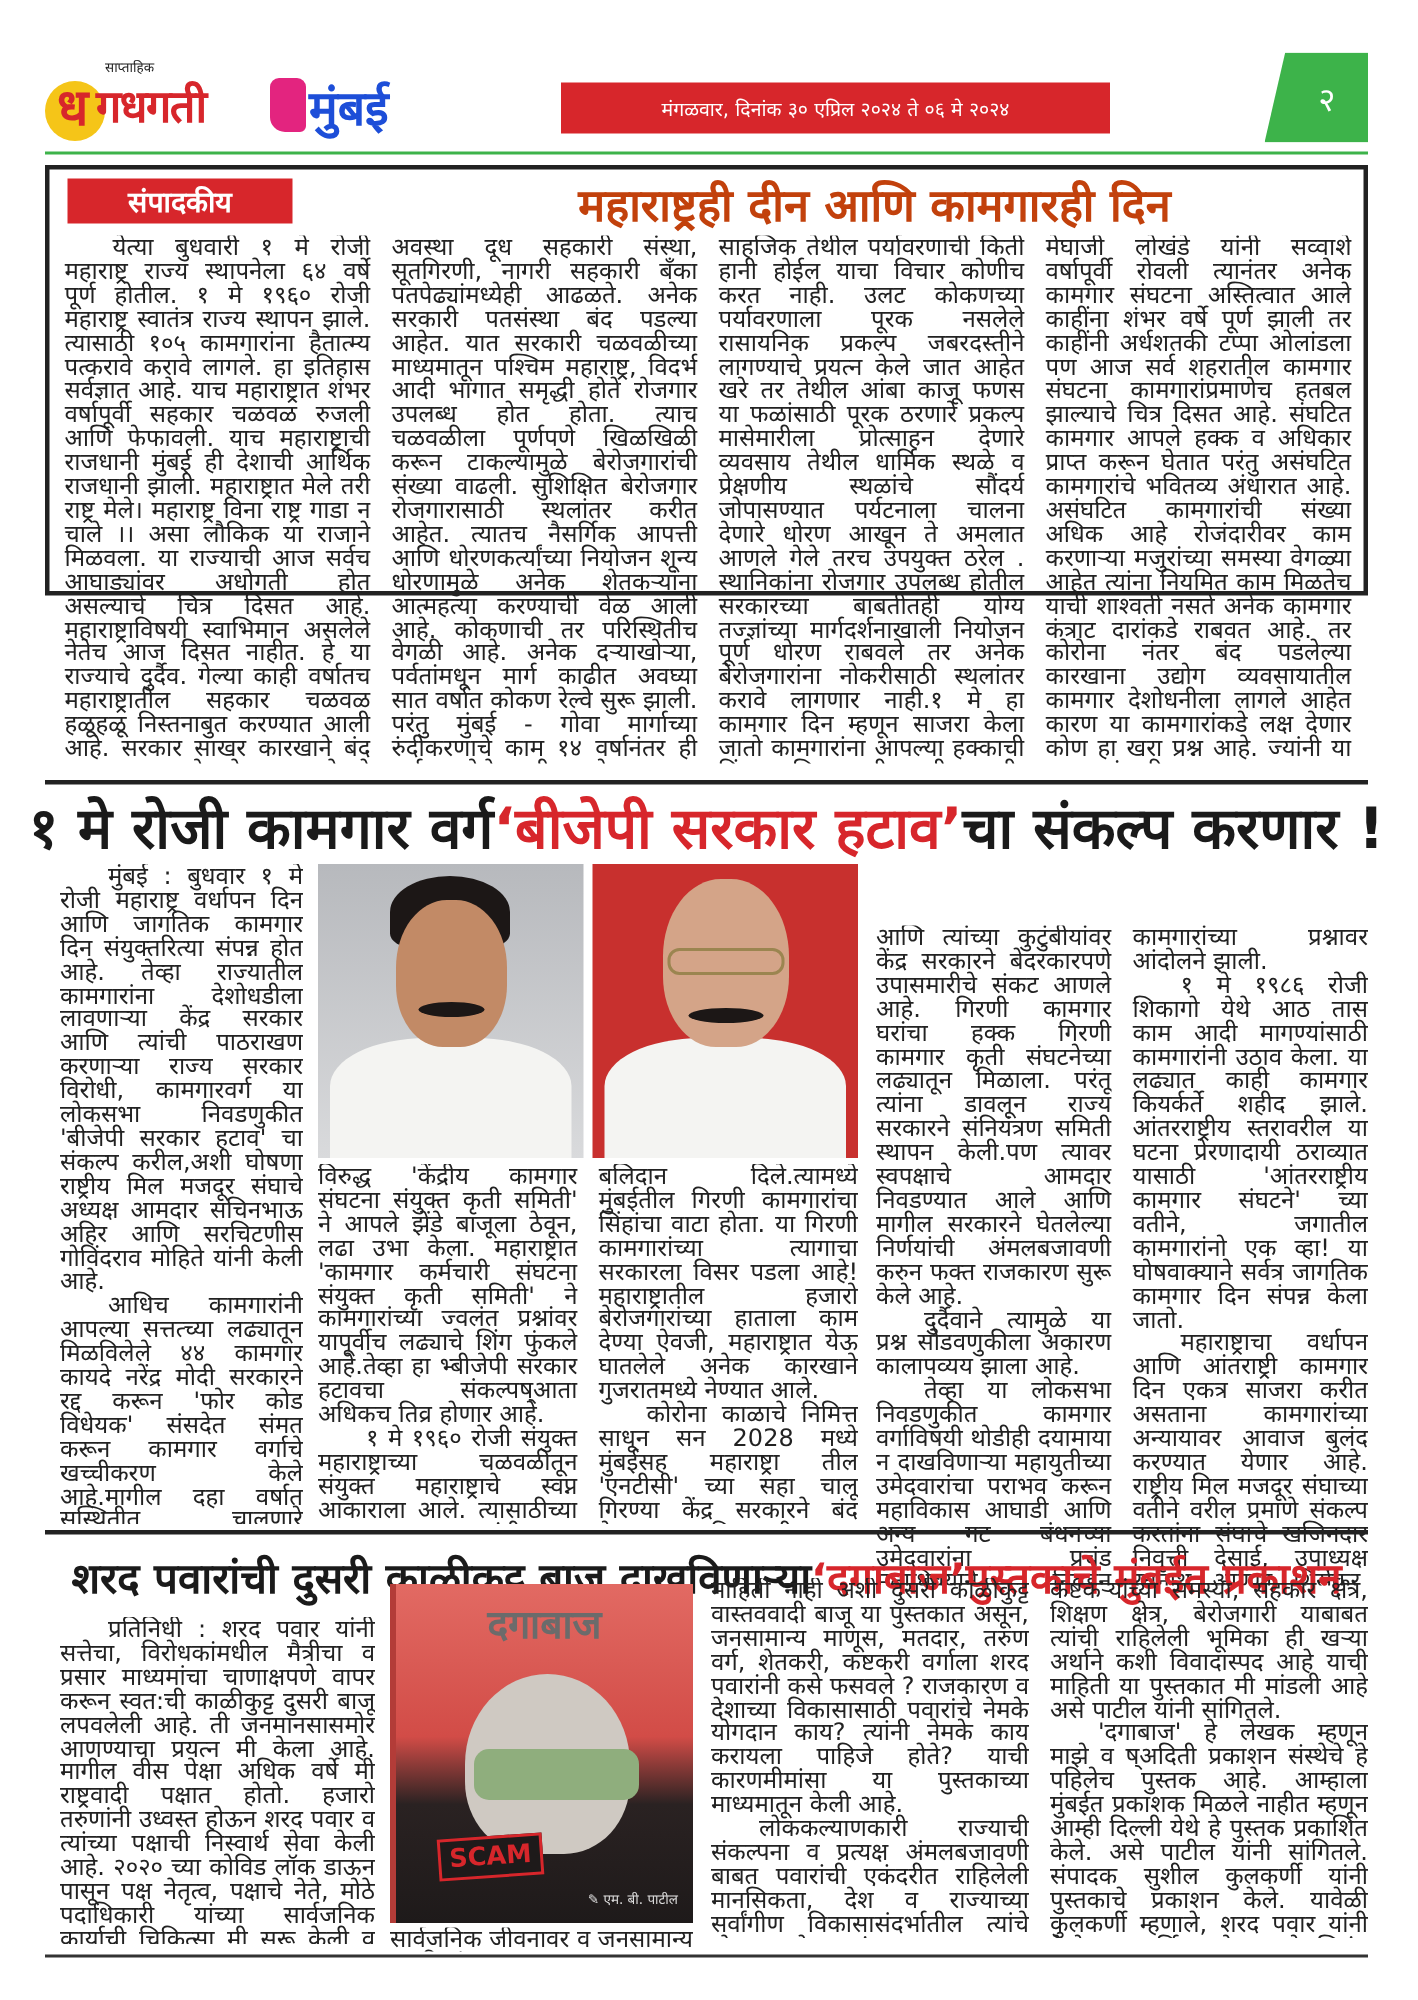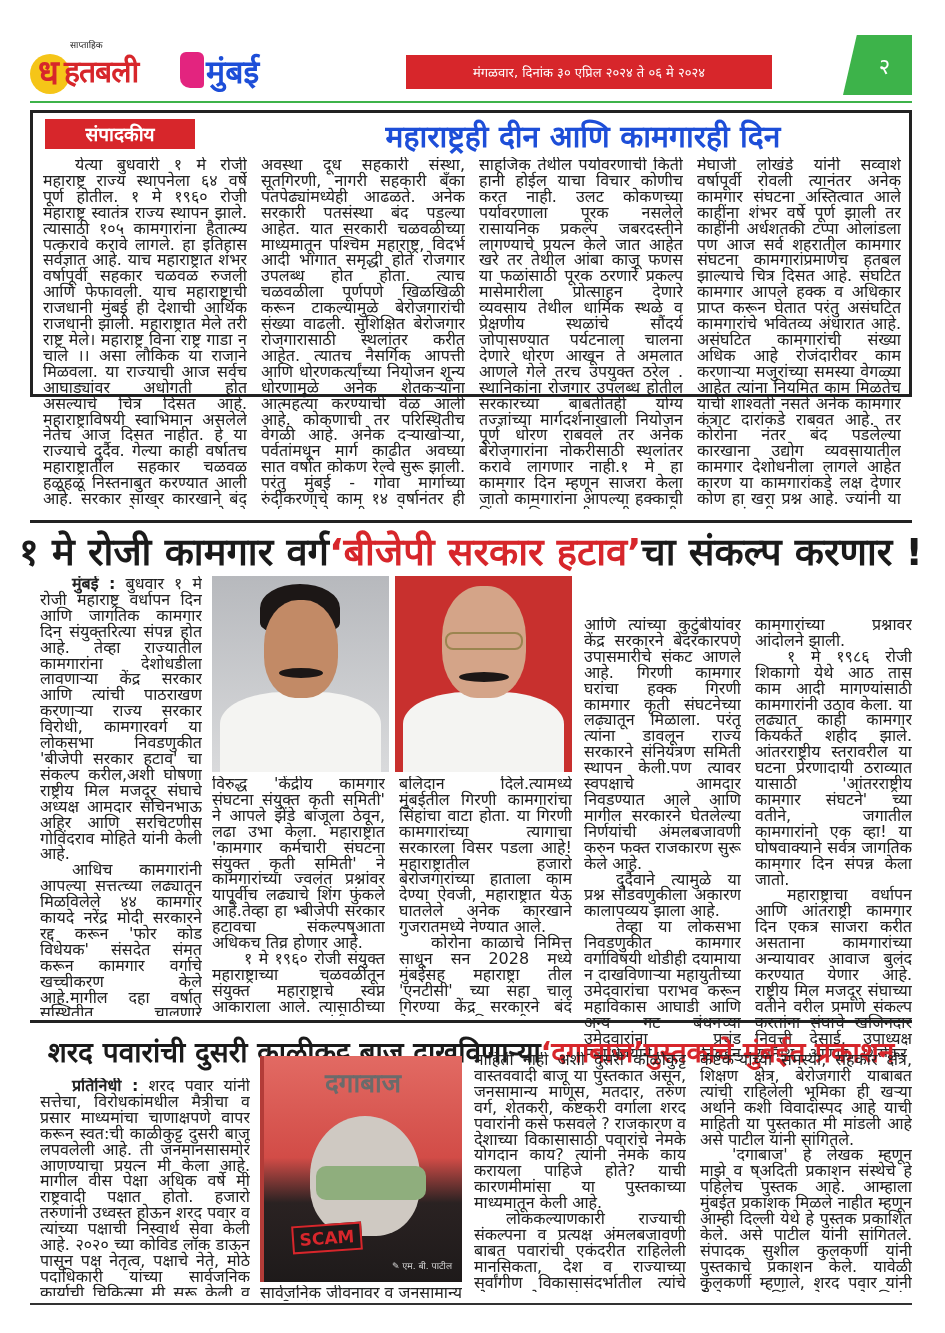--- a/index.html
+++ b/index.html
@@ -8,28 +8,28 @@
 
   
   .masthead { position: absolute; left: 30px; top: 30px; width: 882px; height: 70px; }
   .logo { position: absolute; left: 0; top: 8px; width: 300px; height: 62px; }
   .logo-small { position: absolute; left: 40px; top: 0; font-size: 9px; color: #222; }
   .logo-circle { position: absolute; left: 0; top: 16px; width: 40px; height: 40px; border-radius: 50%; background: #f5c518; }
   .logo-dha { position: absolute; left: 8px; top: 14px; font-size: 34px; font-weight: bold; color: #d7262b; line-height: 40px; }
   .logo-word1 { position: absolute; left: 34px; top: 14px; font-size: 30px; font-weight: bold; color: #d7262b; line-height: 40px; letter-spacing: -1px; }
   .logo-fist { position: absolute; left: 150px; top: 14px; width: 24px; height: 36px; background: #e3247f; border-radius: 6px 6px 4px 10px; }
   .logo-word2 { position: absolute; left: 176px; top: 12px; font-size: 32px; font-weight: bold; color: #1d4ed8; line-height: 44px; }
-  .date-band { position: absolute; left: 344px; top: 25px; width: 366px; height: 34px; background: #d7262b; color: #fff; font-size: 13px; display: flex; align-items: center; justify-content: center; margin-left: 32px; }
+  .date-band { position: absolute; left: 344px; top: 25px; width: 366px; height: 34px; background: #d7262b; color: #fff; font-size: 13px; display: flex; align-items: center; justify-content: center; }
   .page-num { position: absolute; left: 813px; top: 5px; width: 69px; height: 60px; background: #3db34a; clip-path: polygon(20% 0, 100% 0, 100% 100%, 0 100%); color: #fff; font-size: 22px; display: flex; align-items: center; justify-content: center; padding-left: 14px; }
   .mast-rule { position: absolute; left: 30px; top: 101px; width: 882px; height: 2px; background: #3db34a; }
 
   
   .editorial { position: absolute; left: 30px; top: 110px; width: 882px; height: 287px; border: 3px solid #222; padding-left: 17px; }
   .ed-badge { position: absolute; left: 12px; top: 6px; width: 150px; height: 30px; background: #d7262b; color: #fff; font-size: 19px; font-weight: bold; display: flex; align-items: center; justify-content: center; }
-  .ed-title { position: absolute; left: 230px; top: 0px; width: 640px; height: 44px; font-size: 30px; font-weight: bold; color: #1d4ed8; display: flex; align-items: center; justify-content: center; }
+  .ed-title { position: absolute; left: 230px; top: 0px; width: 640px; height: 44px; font-size: 30px; font-weight: bold; color: #c2410c; display: flex; align-items: center; justify-content: center; }
   .cols { position: absolute; display: flex; gap: 14px; }
   .col { font-size: 16px; line-height: 15.9px; text-align: justify; color: #222; overflow: hidden; }
   .col p { text-indent: 2em; }
   .col p.noind { text-indent: 0; }
   .ed-cols { left: 10px; top: 44px; width: 858px; height: 352px; }
   .ed-cols .col { width: 204px; height: 352px; }
 
   .sep { position: absolute; left: 30px; width: 882px; height: 3px; background: #222; }
 
   
@@ -60,31 +60,31 @@
   .book { position: absolute; left: 260px; top: 1056px; width: 202px; height: 226px; background: linear-gradient(180deg, #e26a63 0%, #d24c47 45%, #2a2222 65%, #1e1a1a 100%); border-left: 4px solid #b33c38; }
   .book-title { position: absolute; left: 0; right: 0; top: 8px; text-align: center; font-size: 26px; font-weight: bold; color: #6b6b6b; }
   .book-head { position: absolute; left: 46px; top: 60px; width: 110px; height: 120px; border-radius: 50% 50% 40% 40%; background: #cfc9c2; }
   .book-money { position: absolute; left: 52px; top: 110px; width: 110px; height: 34px; background: #8fae7d; border-radius: 10px; }
   .book-scam { position: absolute; left: 28px; top: 168px; width: 70px; height: 28px; border: 2px solid #d7262b; color: #d7262b; font-weight: bold; font-size: 17px; display: flex; align-items: center; justify-content: center; background: #1e1a1a; transform: rotate(-4deg); }
   .book-author { position: absolute; right: 10px; bottom: 10px; color: #ddd; font-size: 9px; }
   .a3-under { position: absolute; left: 260px; top: 1285px; width: 202px; height: 16px; }
   .a3-right { left: 474px; top: 1052px; width: 438px; height: 240px; }
   .a3-right .col { width: 212px; height: 240px; }
   .bottom-rule { position: absolute; left: 30px; top: 1303px; width: 882px; height: 2px; background: #333; }
-  b.dateline { font-weight: bold; }
+  b.dateline { font-weight: normal; }
 </style>
 </head>
 <body>
 
 <div class="masthead">
   <div class="logo">
     <span class="logo-small">साप्ताहिक</span>
     <span class="logo-circle"></span>
     <span class="logo-dha">ध</span>
-    <span class="logo-word1">हतबली</span>
+    <span class="logo-word1">गधगती</span>
     <span class="logo-fist"></span>
     <span class="logo-word2">मुंबई</span>
   </div>
   <div class="date-band">मंगळवार, दिनांक ३० एप्रिल २०२४ ते ०६ मे २०२४</div>
   <div class="page-num">२</div>
 </div>
 <div class="mast-rule"></div>
 
 <div class="editorial">
   <div class="ed-badge">संपादकीय</div>

